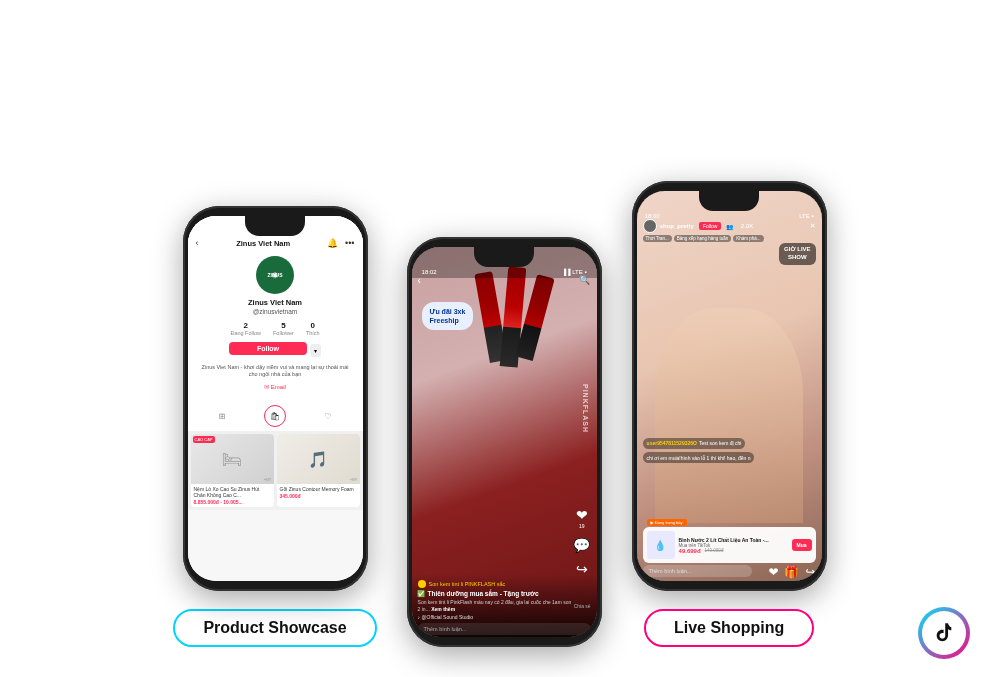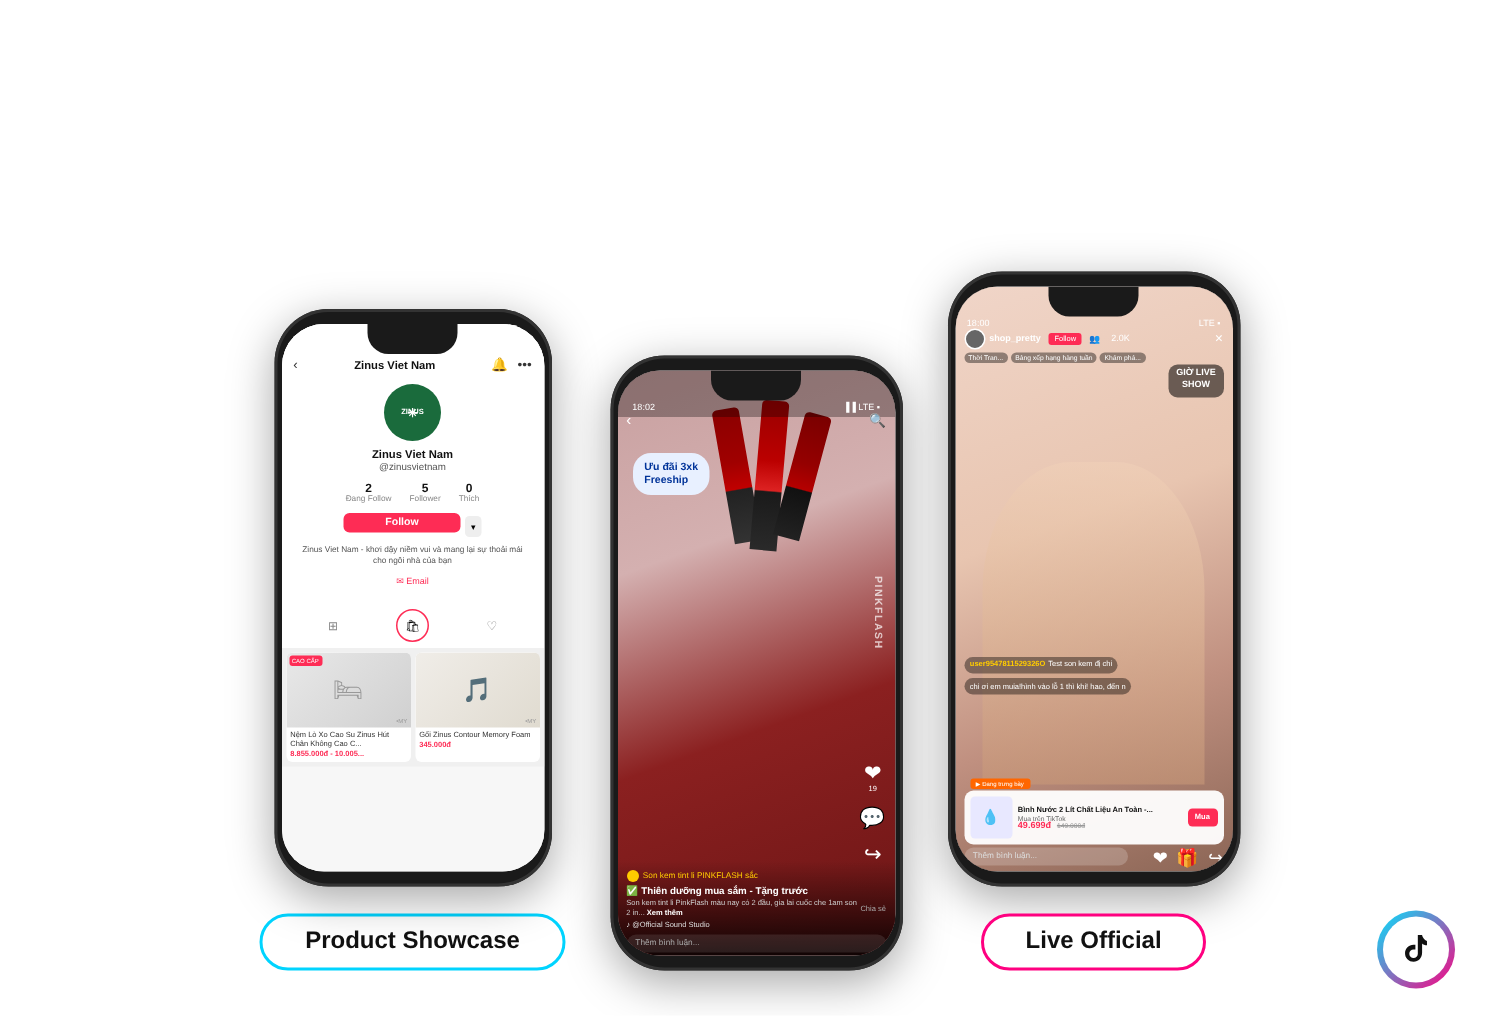--- a/index.html
+++ b/index.html
@@ -836,21 +836,21 @@
             <div style="position:absolute;bottom:2px;right:6px;display:flex;gap:6px;z-index:10;">
               <span style="font-size:12px;">❤</span>
               <span style="font-size:12px;">🎁</span>
               <span style="font-size:12px;">↪</span>
             </div>
           </div>
         </div>
       </div>
     </div>
     <div class="section-label-wrap" style="position:relative;">
-      <div class="label-badge label-live">Live Official</div>
+      <div class="label-badge label-live">Live Shopping</div>
     </div>
   </div>
 
   <div class="tiktok-logo">
     <div class="tiktok-circle-outer">
       <div class="tiktok-circle-inner">
         <svg viewBox="0 0 32 32" width="26" height="26">
           <path d="M21 4c0 0 0.5 3.5 4 5v3.5c-1.5 0-3.5-0.5-4-1.5v7.5c0 4.5-3 7.5-7 7.5s-7-3-7-7 3-7 7-7c0.5 0 1 0 1.5 0.1V16c-0.5-0.1-1-0.1-1.5-0.1-2 0-3.5 1.5-3.5 3.5s1.5 3.5 3.5 3.5 3.5-1.5 3.5-3.5V4H21z" fill="#111111"></path>
           <path d="M21 4c0 0 0.5 3.5 4 5v3.5c-1.5 0-3.5-0.5-4-1.5" fill="none"></path>
         </svg>

